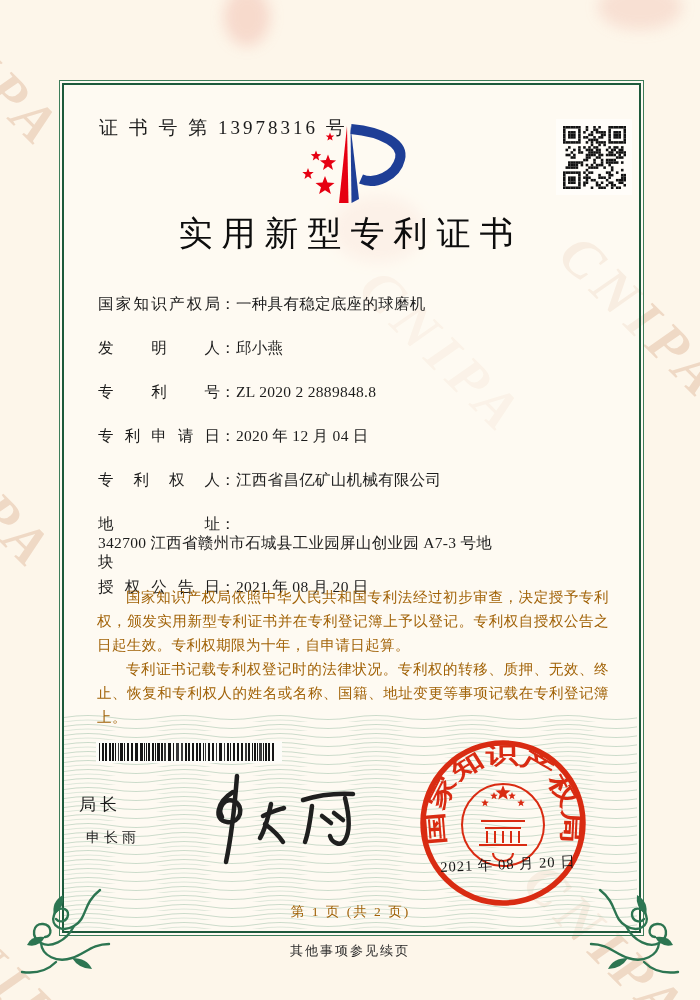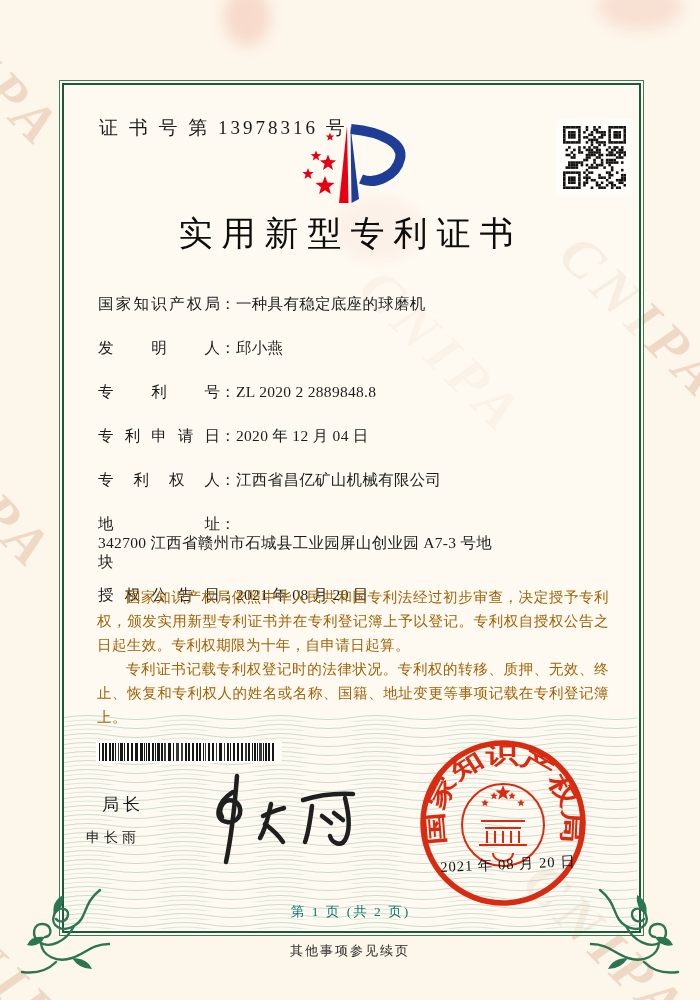--- a/index.html
+++ b/index.html
@@ -30,39 +30,39 @@
   .certno{position:absolute;left:99px;top:115px;z-index:3;font-size:19px;letter-spacing:3px;}
   .logo{position:absolute;left:280px;top:106px;z-index:3;}
   .qrbox{position:absolute;left:556px;top:119px;width:76px;height:76px;background:#fffdf9;z-index:3;}
   .qrbox svg{position:absolute;left:7px;top:7px;}
   .title{
     position:absolute;left:59px;top:211px;width:583px;z-index:3;
     text-align:center;font-size:34px;font-weight:normal;letter-spacing:9px;color:#0d0d0d;
   }
   .fields{position:absolute;left:98px;top:294px;width:516px;z-index:3;font-size:15.5px;line-height:19px;}
   .frow{margin-bottom:25px;position:relative;}
-  .frow.addr{margin-bottom:14px;}
+  .frow.addr{margin-bottom:6px;}
   .flabel-t{display:inline-block;width:122px;text-align:justify;text-align-last:justify;vertical-align:top;}
   .colon{display:inline-block;width:16px;vertical-align:top;}
   .fvalue{display:inline-block;vertical-align:top;letter-spacing:0.3px;}
   .frow.addr .fvalue{width:396px;}
   .pair2{position:absolute;left:256px;top:0;}
   .paras{position:absolute;left:97px;top:585px;width:512px;z-index:3;font-size:14.5px;line-height:24px;color:#a16207;}
   .paras p{margin:0;text-indent:2em;text-align:justify;letter-spacing:0.4px;}
   .barcode{position:absolute;left:96px;top:741px;width:186px;height:22px;background:#fcfcf8;z-index:4;padding:0;}
   .barcode svg{display:block;margin:2px 0 0 3px;}
-  .signer-title{position:absolute;left:102px;top:793px;z-index:4;font-size:17px;letter-spacing:4px;}
+  .signer-title{position:absolute;left:79px;top:793px;z-index:4;font-size:17px;letter-spacing:4px;}
   .signer-name{position:absolute;left:86px;top:829px;z-index:4;font-size:14px;letter-spacing:4px;}
   .signature{position:absolute;left:175px;top:770px;z-index:4;}
   .seal{position:absolute;left:413px;top:733px;z-index:4;}
   .seal-date{
     position:absolute;left:428px;top:855px;width:160px;z-index:5;text-align:center;
     font-size:14.5px;color:#141414;letter-spacing:1px;transform:rotate(-2.5deg);
   }
-  .pageinfo{position:absolute;left:59px;top:903px;width:583px;z-index:3;text-align:center;font-size:13.5px;letter-spacing:2px;color:#0f766e;}
+  .pageinfo{position:absolute;left:59px;top:903px;width:583px;z-index:3;text-align:center;font-size:13.5px;letter-spacing:2px;color:#a16207;}
   .note{position:absolute;left:0;top:942px;width:700px;z-index:3;text-align:center;font-size:13px;letter-spacing:2px;color:#2b2b2b;}
 </style>
 </head>
 <body>
 
 <div class="watermark" style="left:-70px;top:-30px;">CNIPA</div>
 <div class="watermark light" style="left:392px;top:256px;">CNIPA</div>
 <div class="watermark" style="left:-78px;top:392px;">CNIPA</div>
 <div class="watermark" style="left:592px;top:222px;">CNIPA</div>
 <div class="watermark" style="left:556px;top:850px;">CNIPA</div>

